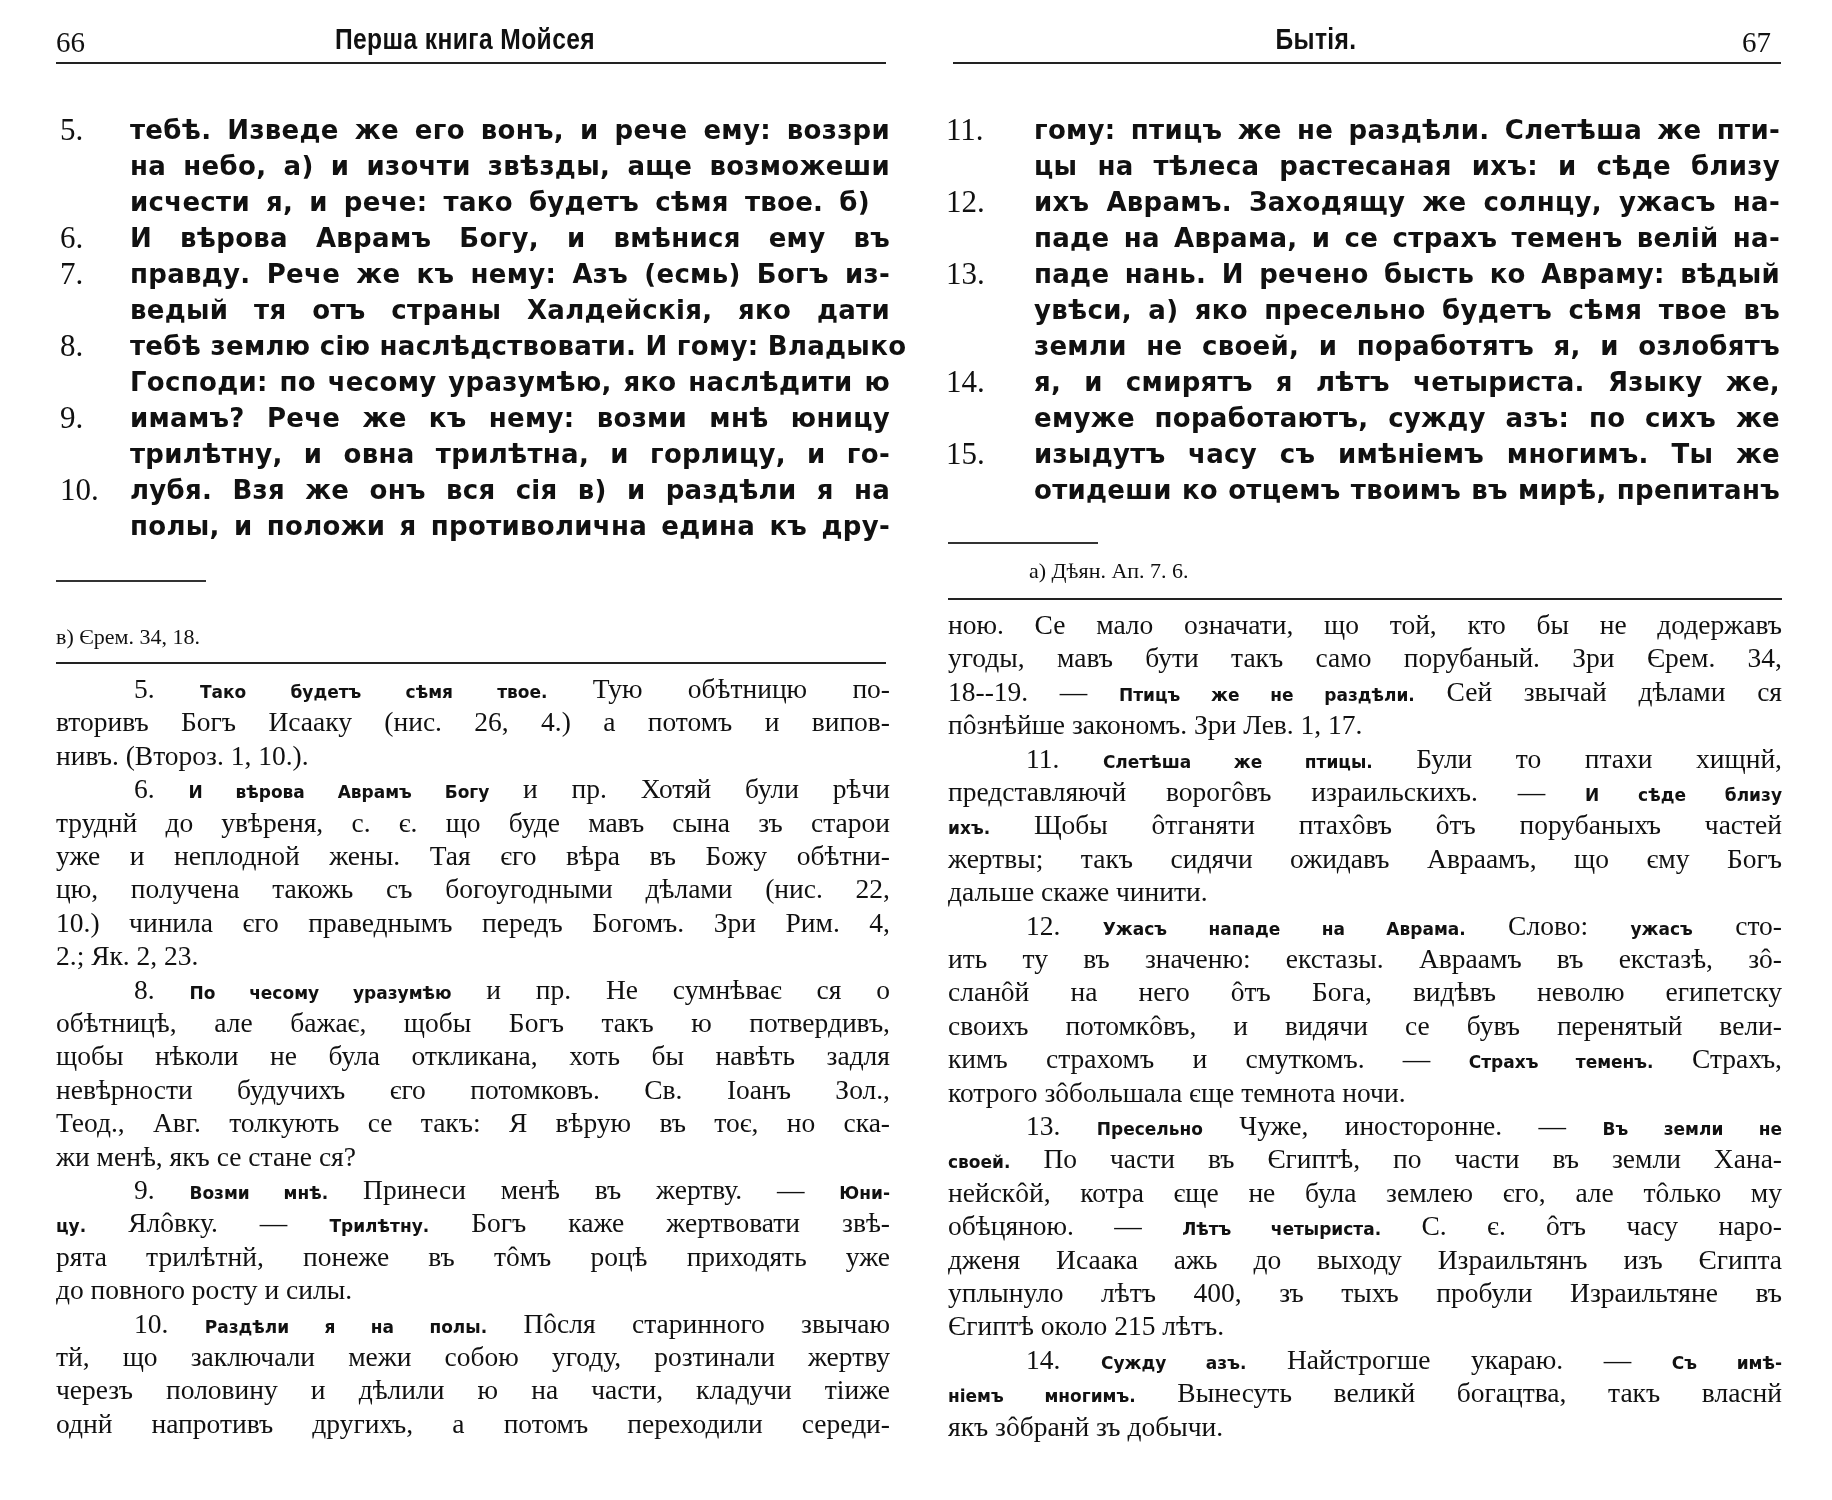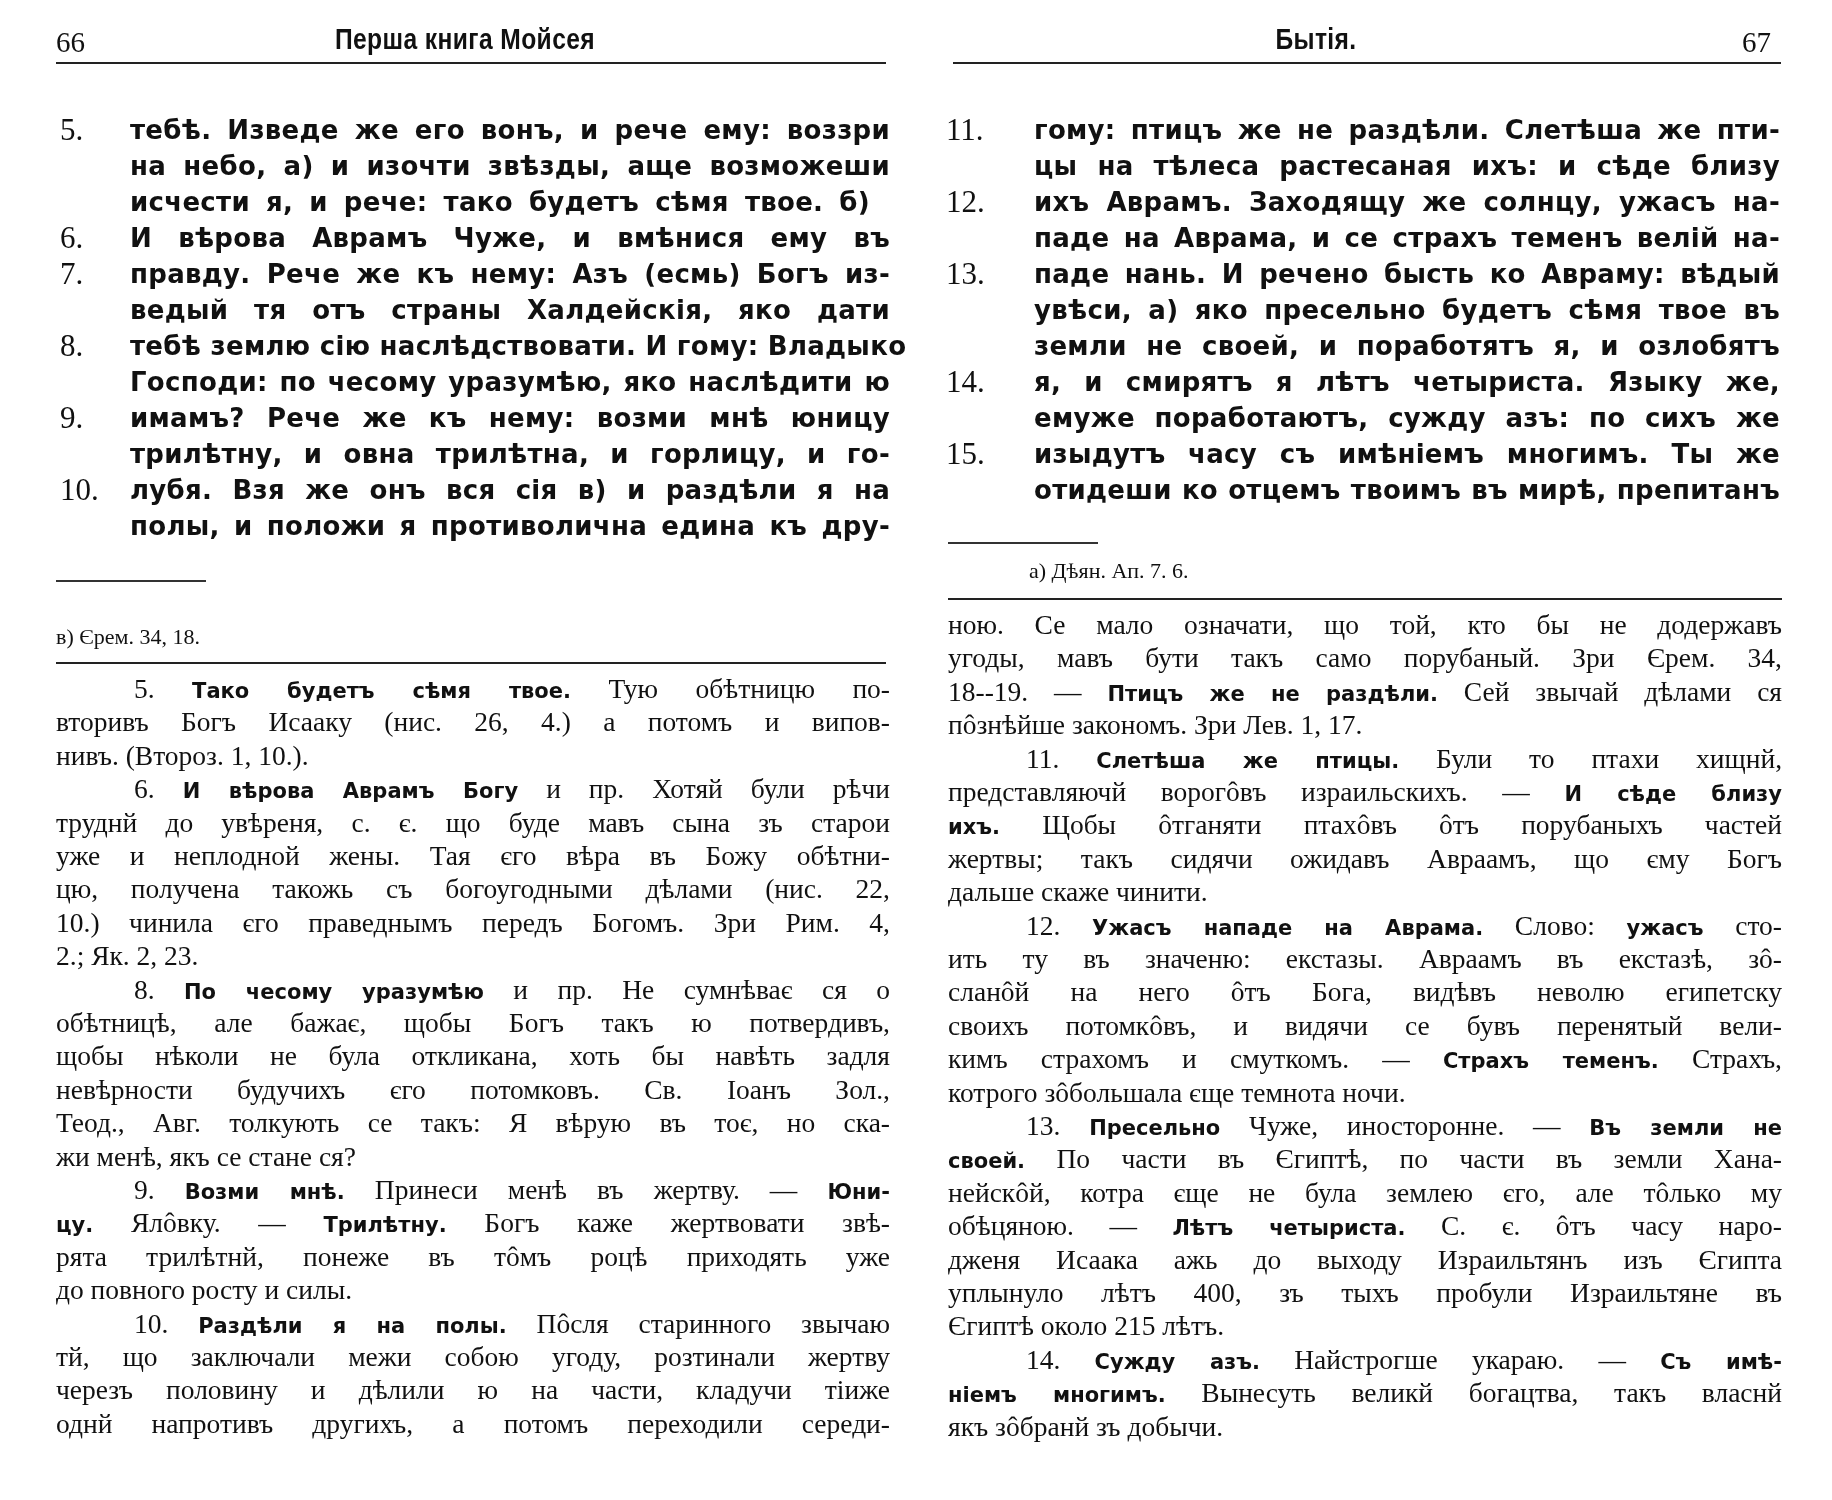--- a/index.html
+++ b/index.html
@@ -9,42 +9,42 @@
     .page.right { left: 916px; width: 916px; }
     .pageno { position: absolute; top: 26px; font-family: "Liberation Serif", serif; font-size: 29px; }
     .runhead { position: absolute; top: 22px; font-family: "Liberation Sans", sans-serif; font-weight: bold; font-size: 30px; letter-spacing: 0.5px; transform: scaleX(0.82); transform-origin: center; white-space: nowrap; }
     .rule { position: absolute; height: 2px; background: #222; }
     .rule.thin { height: 1.5px; background: #333; }
     .vnum { position: absolute; font-family: "Liberation Serif", serif; font-size: 31px; line-height: 36px; }
     .sl { position: absolute; font-family: "DejaVu Sans", sans-serif; font-weight: bold; font-size: 26px; line-height: 36px; white-space: nowrap; letter-spacing: 0.3px; text-align: justify; text-align-last: justify; }
     .fn { position: absolute; font-family: "Liberation Serif", serif; font-size: 22px; line-height: 30px; white-space: nowrap; }
     .cm { position: absolute; font-family: "Liberation Serif", serif; font-size: 27.5px; line-height: 33px; white-space: nowrap; text-align: justify; text-align-last: justify; }
     .cm.last { text-align-last: left; }
-    .cm b { font-family: "DejaVu Sans", sans-serif; font-weight: bold; font-size: 21px; }
+    .cm b { font-family: "DejaVu Sans", sans-serif; font-weight: bold; font-size: 17px; }
   </style>
 </head>
 <body>
 
 <div class="page left">
   <div class="pageno" style="left:56px;">66</div>
   <div class="runhead" style="left:300px; width:330px; text-align:center;">Перша книга Мойсея</div>
   <div class="rule" style="left:56px; width:830px; top:62px;"></div>
 
   <div>
     <div class="vnum" id="lv0" style="left: 60px; top: 112px;">5.</div>
     <div class="vnum" id="lv1" style="left: 60px; top: 220px;">6.</div>
     <div class="vnum" id="lv2" style="left: 60px; top: 256px;">7.</div>
     <div class="vnum" id="lv3" style="left: 60px; top: 328px;">8.</div>
     <div class="vnum" id="lv4" style="left: 60px; top: 400px;">9.</div>
     <div class="vnum" id="lv5" style="left: 60px; top: 472px;">10.</div>
 
     <div class="sl" style="left:130px; width:760px; top:112px;">тебѣ. Изведе же его вонъ, и рече ему: воззри</div>
     <div class="sl" style="left:130px; width:760px; top:148px;">на небо, а) и изочти звѣзды, аще возможеши</div>
     <div class="sl" style="left:130px; width:740px; top:184px;">исчести я, и рече: тако будетъ сѣмя твое. б)</div>
-    <div class="sl" style="left:130px; width:760px; top:220px;">И вѣрова Аврамъ Чуже, и вмѣнися ему въ</div>
+    <div class="sl" style="left:130px; width:760px; top:220px;">И вѣрова Аврамъ Богу, и вмѣнися ему въ</div>
     <div class="sl" style="left:130px; width:760px; top:256px;">правду. Рече же къ нему: Азъ (есмь) Богъ из-</div>
     <div class="sl" style="left:130px; width:760px; top:292px;">ведый тя отъ страны Халдейскія, яко дати</div>
     <div class="sl" style="left:130px; width:760px; top:328px;">тебѣ землю сію наслѣдствовати. И гому: Владыко</div>
     <div class="sl" style="left:130px; width:760px; top:364px;">Господи: по чесому уразумѣю, яко наслѣдити ю</div>
     <div class="sl" style="left:130px; width:760px; top:400px;">имамъ? Рече же къ нему: возми мнѣ юницу</div>
     <div class="sl" style="left:130px; width:760px; top:436px;">трилѣтну, и овна трилѣтна, и горлицу, и го-</div>
     <div class="sl" style="left:130px; width:760px; top:472px;">лубя. Взя же онъ вся сія в) и раздѣли я на</div>
     <div class="sl" style="left:130px; width:760px; top:508px;">полы, и положи я противолична едина къ дру-</div>
   </div>
 

